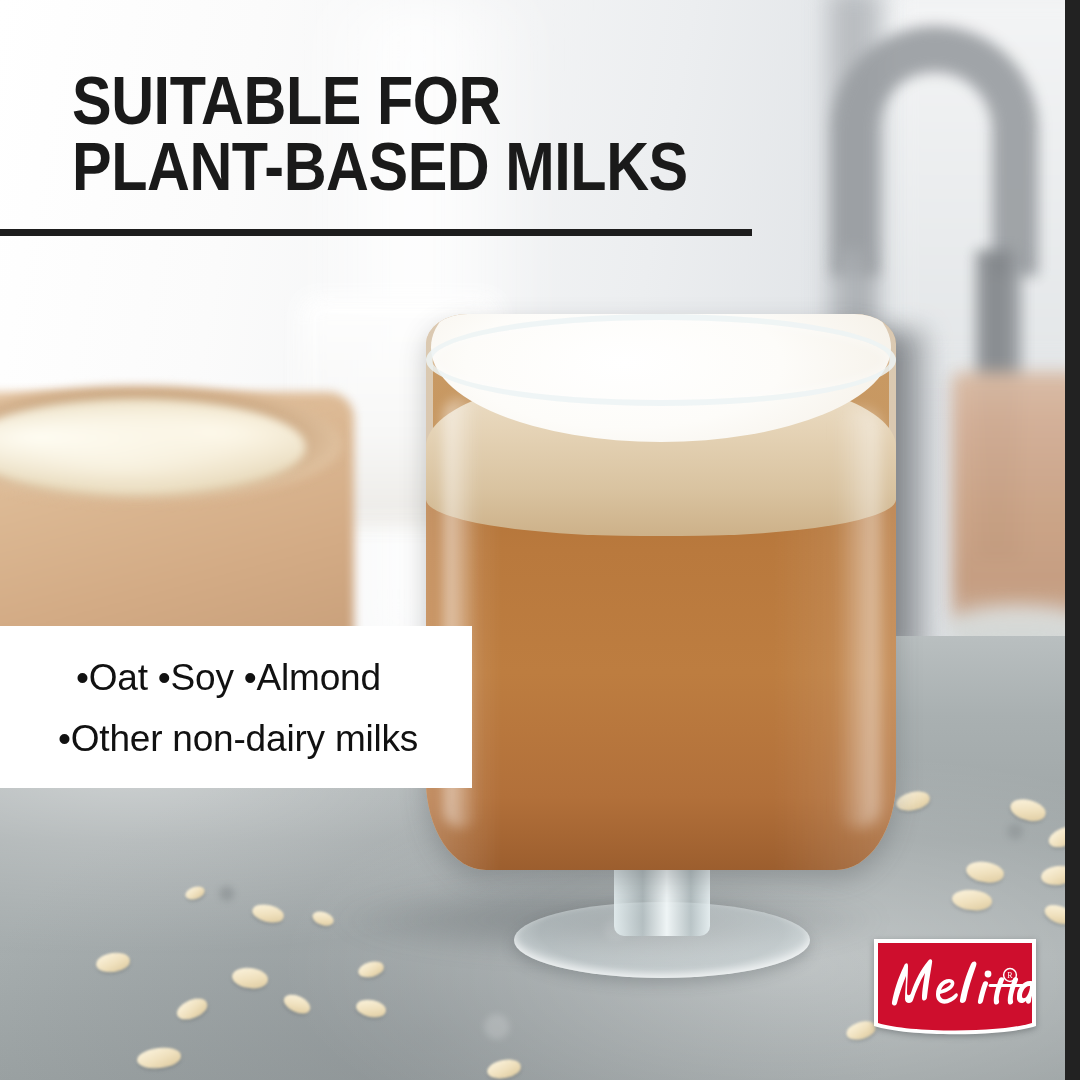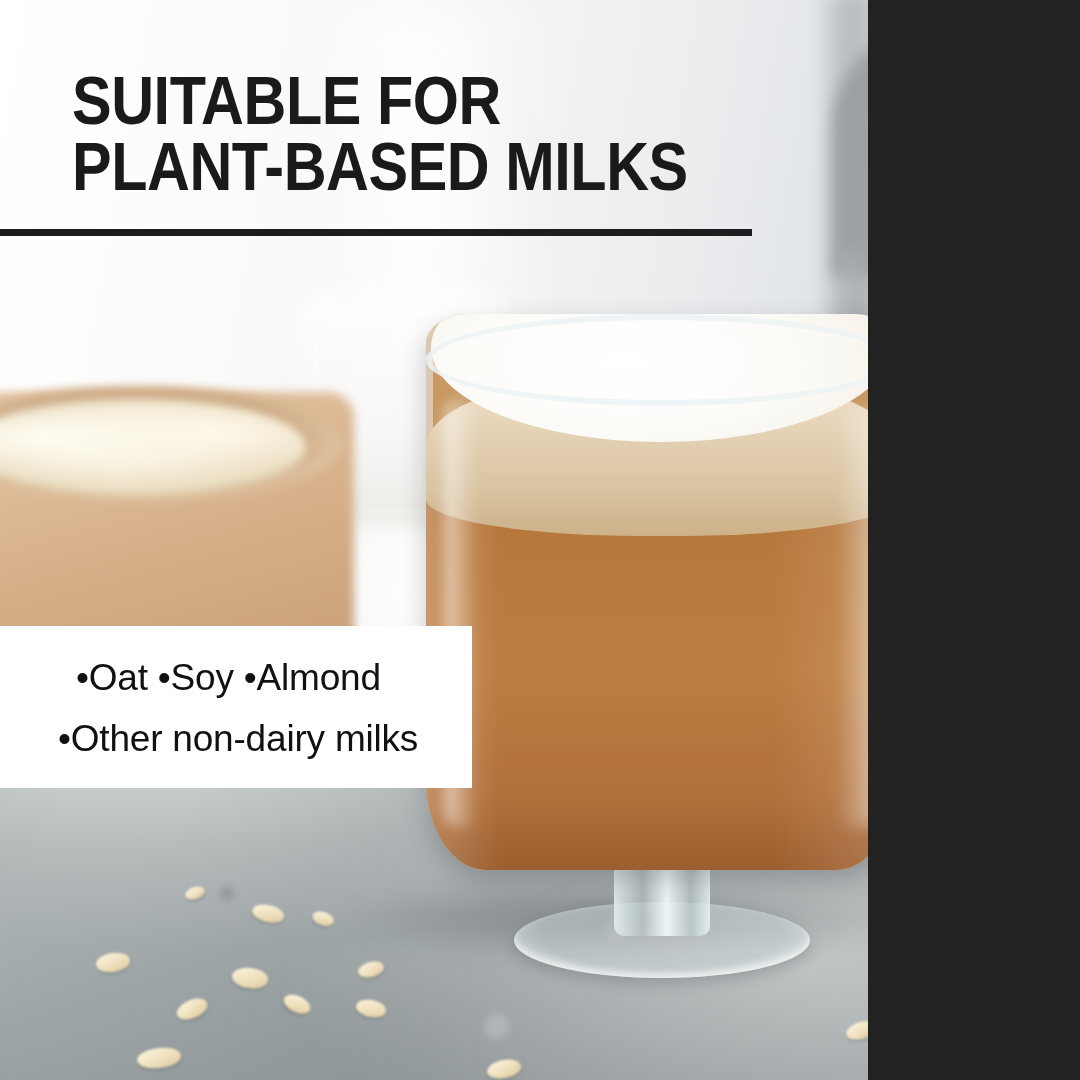--- a/index.html
+++ b/index.html
@@ -1,21 +1,21 @@
 <!DOCTYPE html>
 <html><head>
 <meta charset="utf-8">
 <title>Melitta — Suitable For Plant-Based Milks</title>
 <style>
   html,body{margin:0;padding:0;background:#222;}
   *{box-sizing:border-box;}
 
   #poster{
     position:relative;
-    width:868px;height:1080px;
+    width:1065px;height:1080px;
     overflow:hidden;
     font-family:"Liberation Sans", sans-serif;
     background:#e8e9ea;
   }
 
   
   .photo{position:absolute;inset:0;overflow:hidden;}
 
   
   .bg-room{

